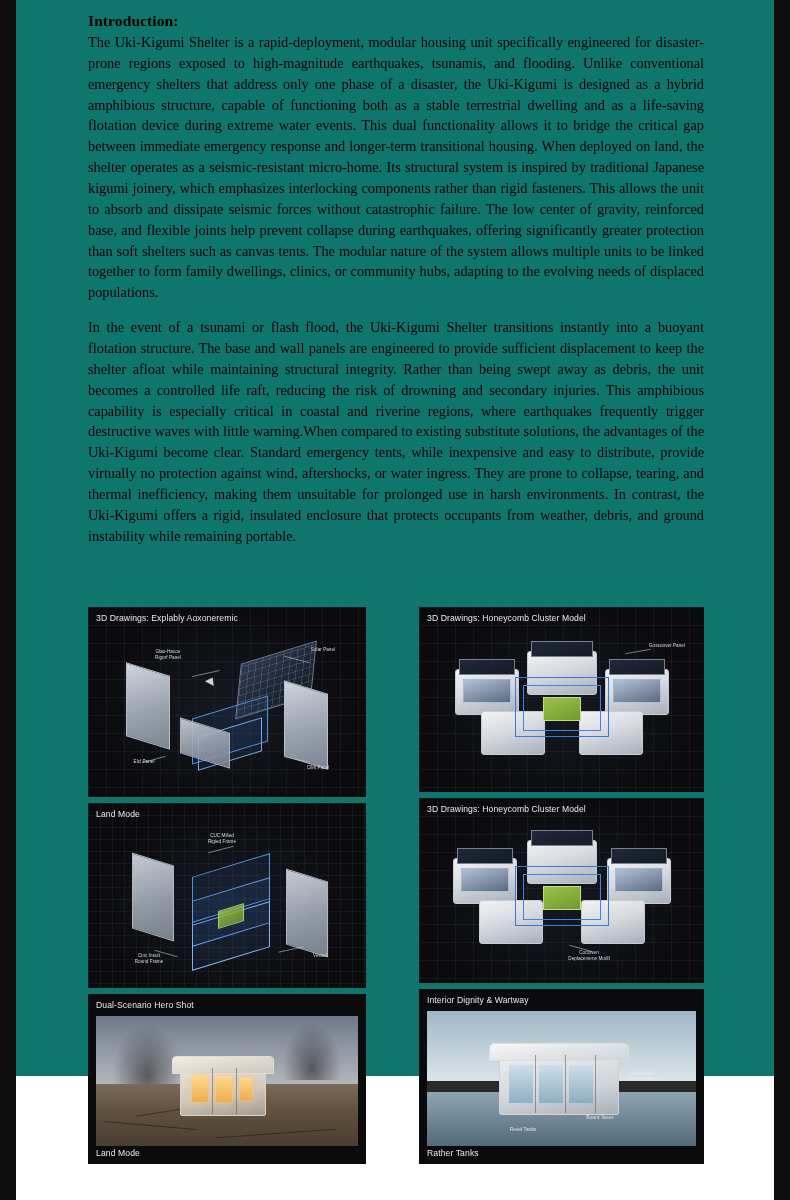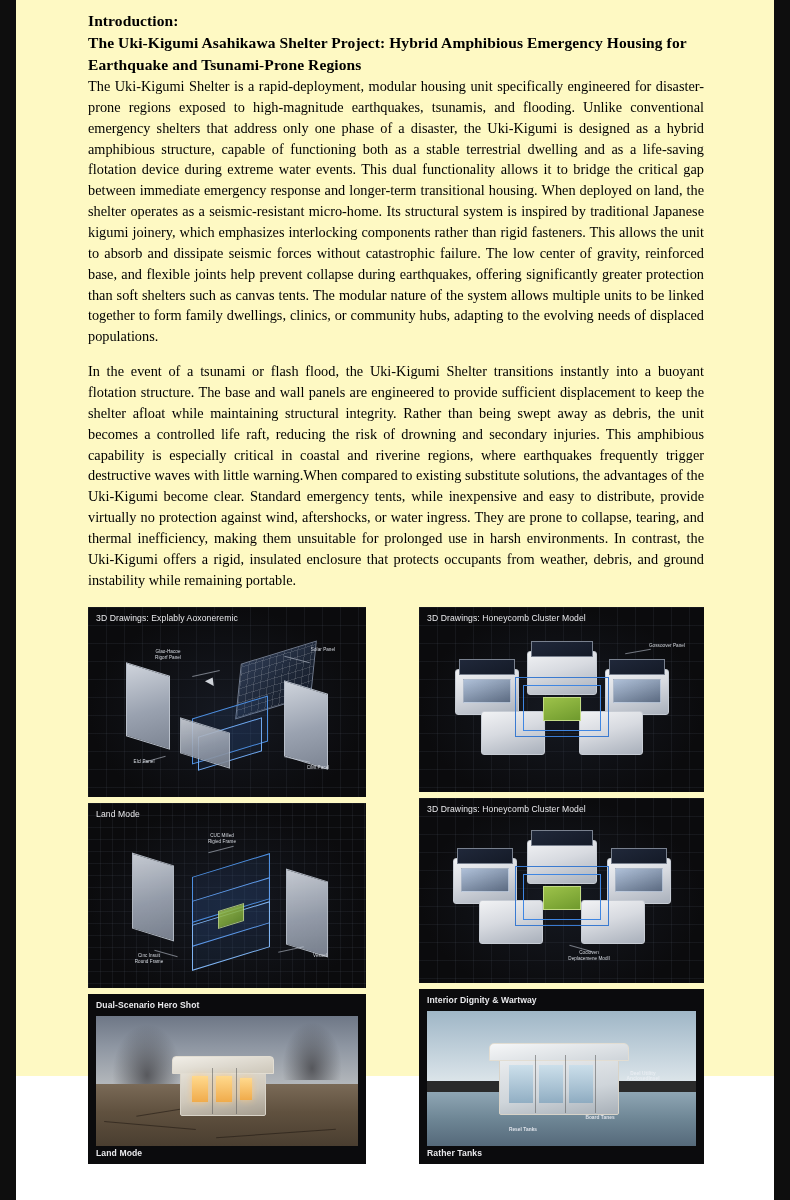--- a/index.html
+++ b/index.html
@@ -13,21 +13,21 @@
     overflow: hidden;
     font-family: "Liberation Serif", serif;
     color: #000000;
     position: relative;
   }
   .page {
     position: absolute;
     left: 0; top: 0;
     width: 790px;
     height: 1076px;
-    background: #fef9c3;
+    background: #0f766e;
     box-sizing: border-box;
   }
   .edge-left, .edge-right {
     position: absolute;
     top: 0;
     width: 16px;
     height: 1200px;
     background: #0e0e0e;
   }
   .edge-left { left: 0; }
@@ -73,21 +73,21 @@
   }
   .col-right { width: 285px; }
 
   .panel {
     background: #0b0b0d;
     position: relative;
     overflow: hidden;
     margin-bottom: 6px;
     font-family: "Liberation Sans", sans-serif;
   }
-  .panel:last-child { margin-bottom: 0; font-weight: bold; }
+  .panel:last-child { margin-bottom: 0; }
   .panel-label {
     position: absolute;
     left: 8px;
     top: 6px;
     color: #e9e9ec;
     font-size: 8.6px;
     letter-spacing: 0.1px;
     z-index: 5;
   }
   .panel-label.bottom {
@@ -266,21 +266,20 @@
 </head>
 <body>
 
 <div class="page">
   <div class="edge-left"></div>
   <div class="edge-right"></div>
 
   <div class="content">
     <h1 class="doc-title">
       <span>Introduction:</span>
-      <span class="sub">The Uki-Kigumi Asahikawa Shelter Project: Hybrid Amphibious Emergency Housing for Earthquake and Tsunami-Prone Regions</span>
     </h1>
     <p class="body-text first">The Uki-Kigumi Shelter is a rapid-deployment, modular housing unit specifically engineered for disaster-prone regions exposed to high-magnitude earthquakes, tsunamis, and flooding. Unlike conventional emergency shelters that address only one phase of a disaster, the Uki-Kigumi is designed as a hybrid amphibious structure, capable of functioning both as a stable terrestrial dwelling and as a life-saving flotation device during extreme water events. This dual functionality allows it to bridge the critical gap between immediate emergency response and longer-term transitional housing. When deployed on land, the shelter operates as a seismic-resistant micro-home. Its structural system is inspired by traditional Japanese kigumi joinery, which emphasizes interlocking components rather than rigid fasteners. This allows the unit to absorb and dissipate seismic forces without catastrophic failure. The low center of gravity, reinforced base, and flexible joints help prevent collapse during earthquakes, offering significantly greater protection than soft shelters such as canvas tents. The modular nature of the system allows multiple units to be linked together to form family dwellings, clinics, or community hubs, adapting to the evolving needs of displaced populations.</p>
     <p class="body-text">In the event of a tsunami or flash flood, the Uki-Kigumi Shelter transitions instantly into a buoyant flotation structure. The base and wall panels are engineered to provide sufficient displacement to keep the shelter afloat while maintaining structural integrity. Rather than being swept away as debris, the unit becomes a controlled life raft, reducing the risk of drowning and secondary injuries. This amphibious capability is especially critical in coastal and riverine regions, where earthquakes frequently trigger destructive waves with little warning.When compared to existing substitute solutions, the advantages of the Uki-Kigumi become clear. Standard emergency tents, while inexpensive and easy to distribute, provide virtually no protection against wind, aftershocks, or water ingress. They are prone to collapse, tearing, and thermal inefficiency, making them unsuitable for prolonged use in harsh environments. In contrast, the Uki-Kigumi offers a rigid, insulated enclosure that protects occupants from weather, debris, and ground instability while remaining portable.</p>
   </div>
 
   <div class="figures">
 
     <div class="col col-left">
 
       <div class="panel panel-a">

